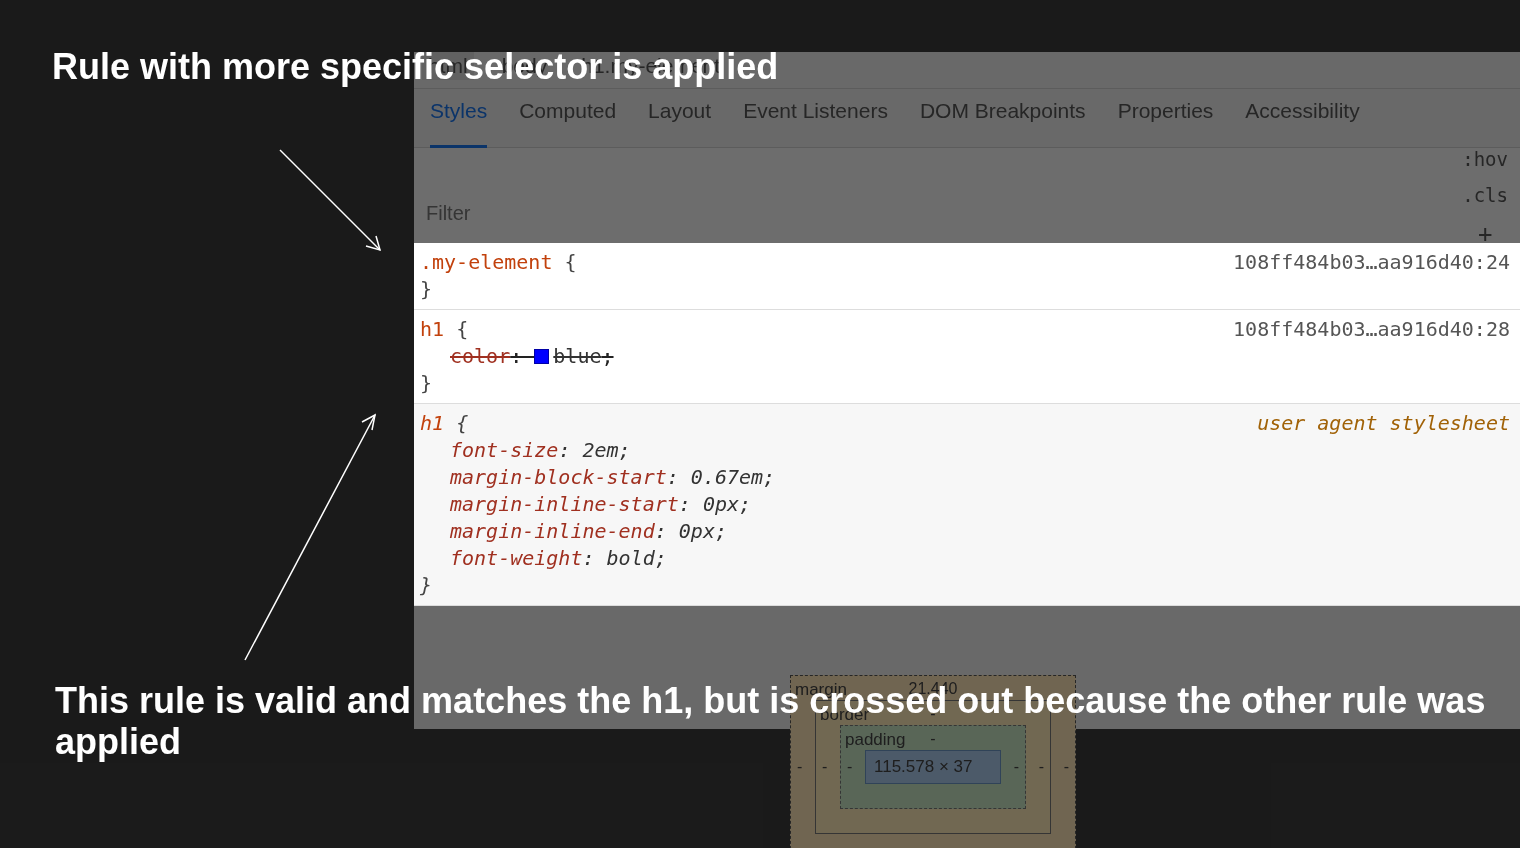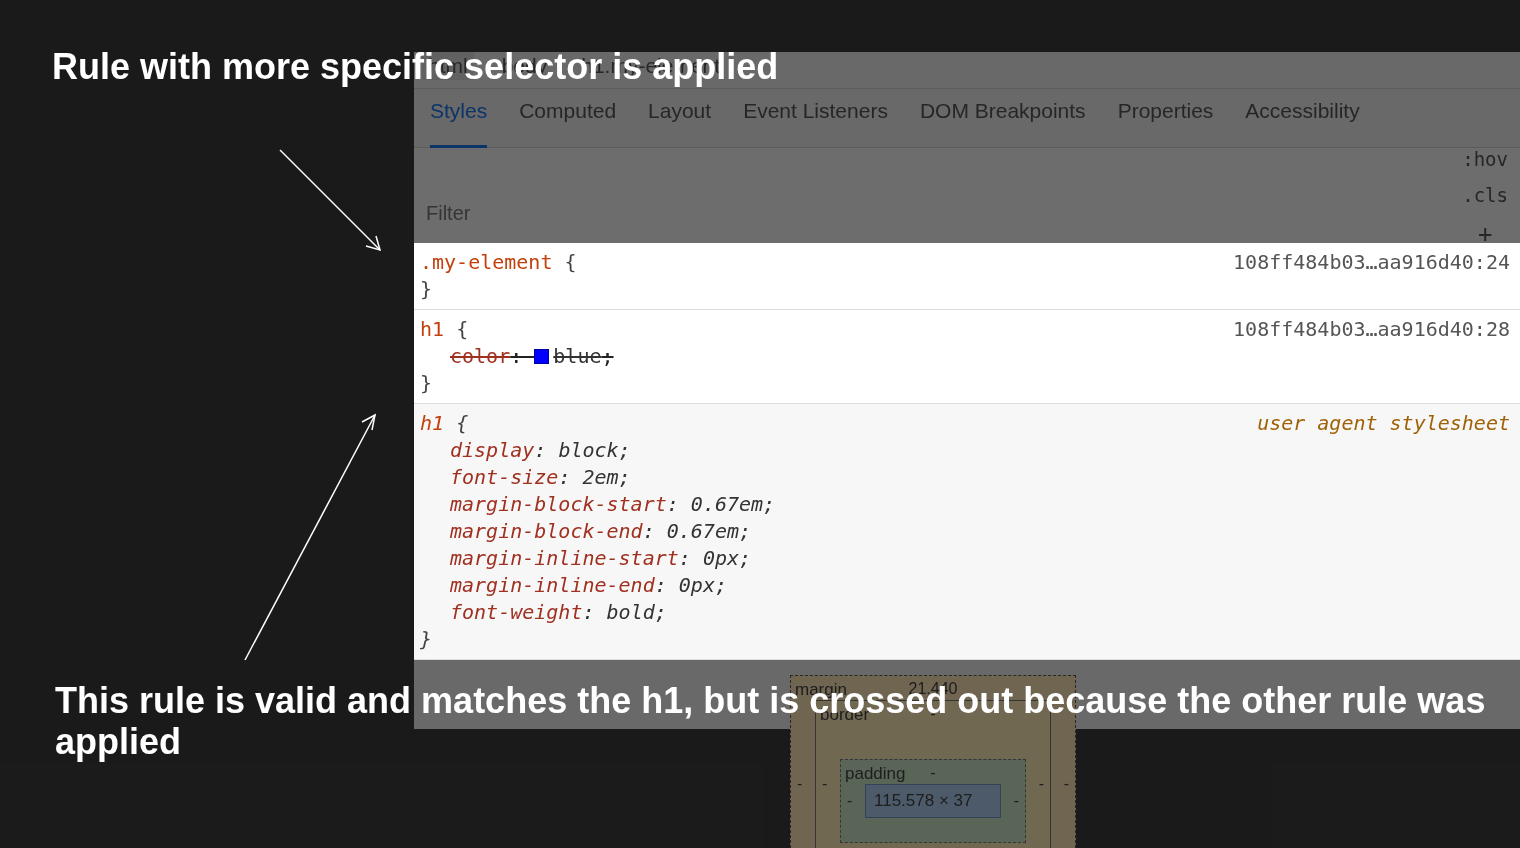--- a/index.html
+++ b/index.html
@@ -205,21 +205,20 @@
     background: #fbe6b5;
     border: 1.5px solid #777;
     padding: 24px;
     position: relative;
   }
   .bm-padding {
     background: #c6e2c2;
     border: 1.5px dashed #777;
     padding: 24px;
     position: relative;
-    margin-top: 34px;
   }
   .bm-content {
     background: #a9c7e8;
     border: 1px solid #6b94c3;
     text-align: left;
     padding: 6px 8px;
     font-size: 17px;
   }
   .bm-label {
     position: absolute;
@@ -313,24 +312,22 @@
     <div class="prop">
       <span class="prop-name strike">color</span><span class="strike">: </span><span class="swatch" style="background:#0000ff"></span><span class="prop-val strike">blue</span><span class="strike">;</span>
     </div>
     <span class="brace">}</span>
   </div>
 
   <div class="rule-block rule-ua mono">
     <span class="ua-label">user agent stylesheet</span>
     <span class="sel">h1 </span><span class="brace">{</span>
     <div id="ua-props">
-        <div class="prop"><span class="prop-name">display</span><span>: </span><span class="prop-val">block</span><span>;</span></div>
         <div class="prop"><span class="prop-name">font-size</span><span>: </span><span class="prop-val">2em</span><span>;</span></div>
         <div class="prop"><span class="prop-name">margin-block-start</span><span>: </span><span class="prop-val">0.67em</span><span>;</span></div>
-        <div class="prop"><span class="prop-name">margin-block-end</span><span>: </span><span class="prop-val">0.67em</span><span>;</span></div>
         <div class="prop"><span class="prop-name">margin-inline-start</span><span>: </span><span class="prop-val">0px</span><span>;</span></div>
         <div class="prop"><span class="prop-name">margin-inline-end</span><span>: </span><span class="prop-val">0px</span><span>;</span></div>
         <div class="prop"><span class="prop-name">font-weight</span><span>: </span><span class="prop-val">bold</span><span>;</span></div>
       </div>
     <span class="brace">}</span>
   </div>
 </div>
 
 <div class="anno anno1">Rule with more specific selector is applied</div>
 <div class="anno anno2">This rule is valid and matches the h1, but is crossed out because the other rule was applied</div>

